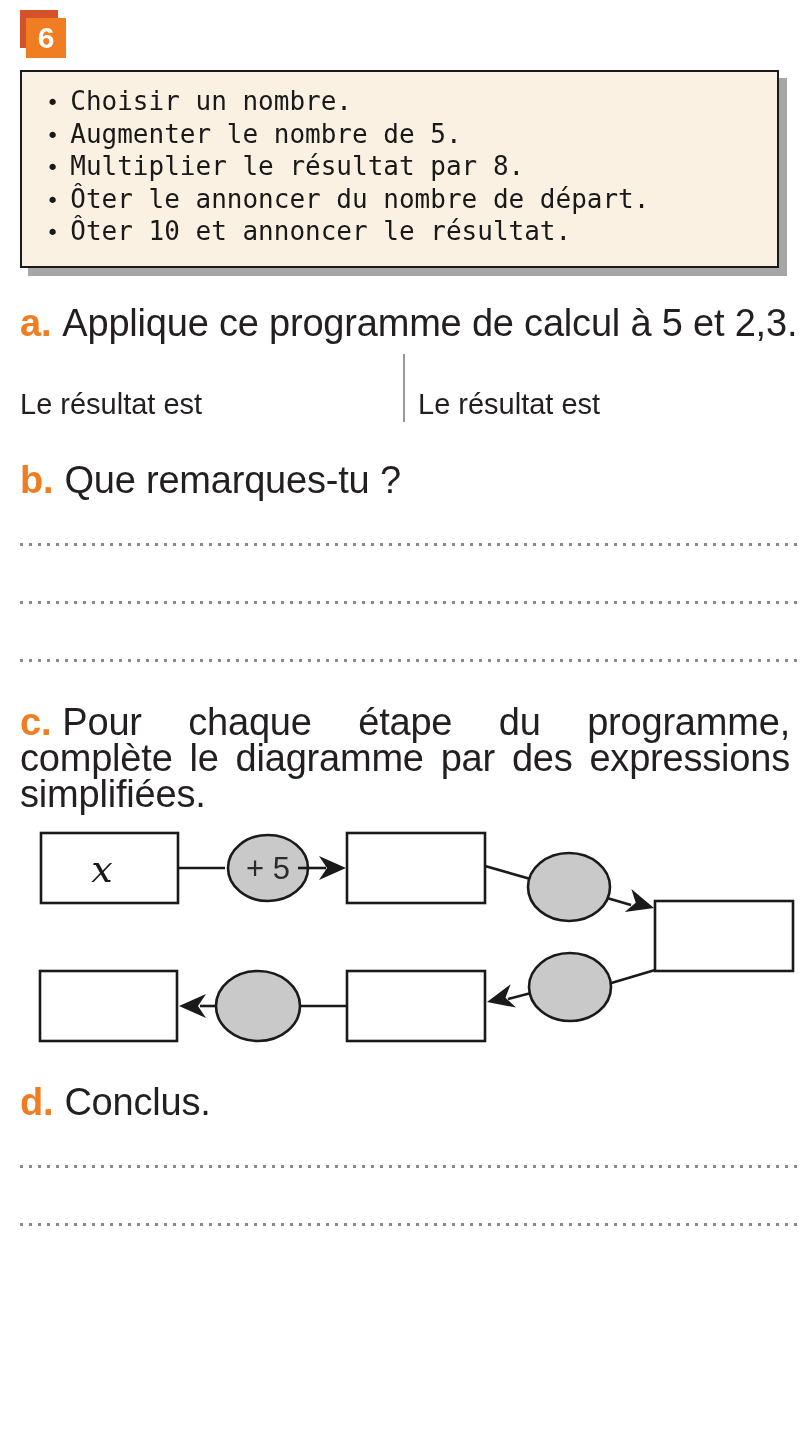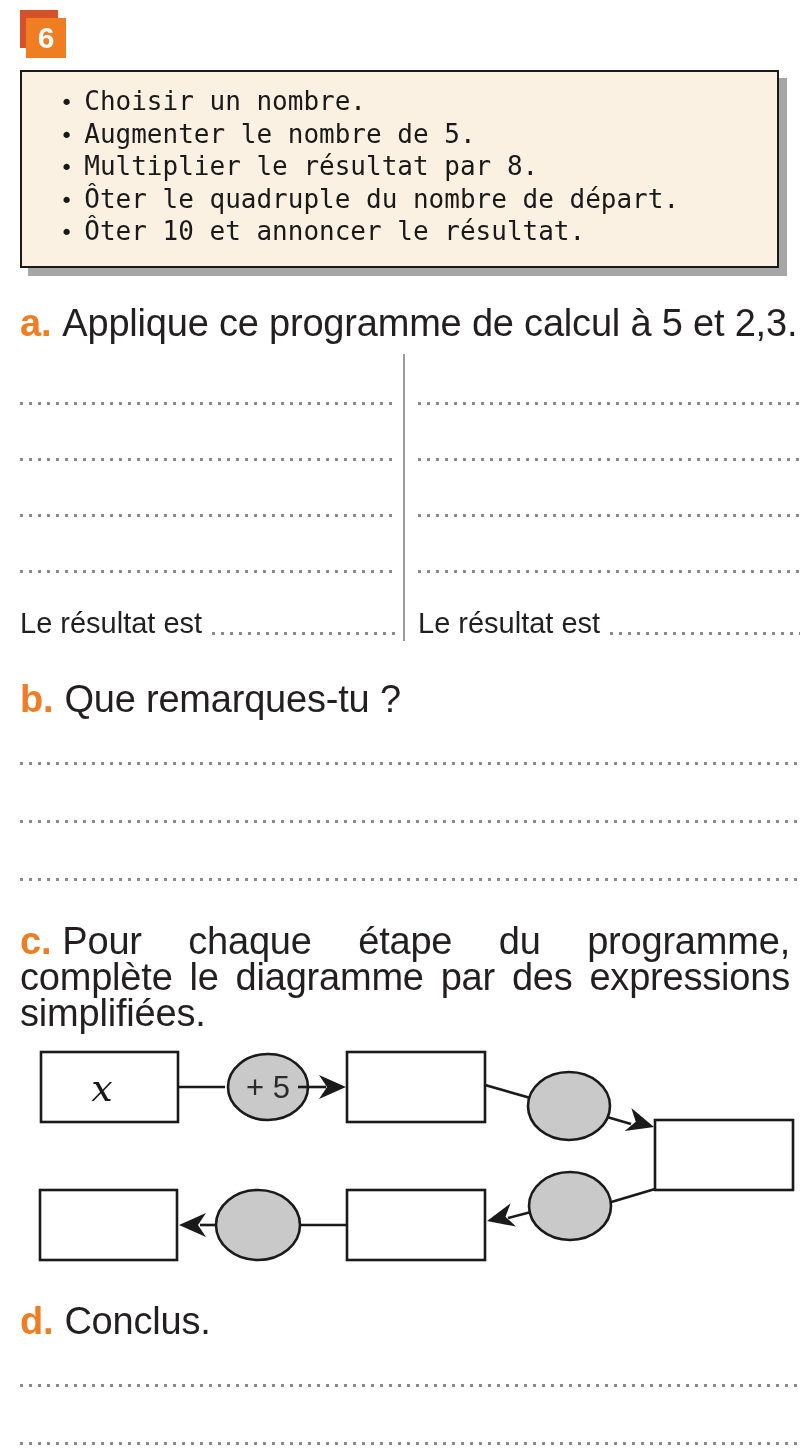--- a/index.html
+++ b/index.html
@@ -32,21 +32,21 @@
     display:flex; align-items:center; justify-content:center;
   }
   .ex-title{ font-size:30px; font-weight:normal; letter-spacing:-0.3px; }
 
   
   .program-box{
     margin-top:11px; margin-right:21px;
     background:var(--box-bg);
     border:2.5px solid var(--outline);
     box-shadow:8px 8px 0 var(--box-shadow);
-    padding:14px 18px 17px 38px;
+    padding:14px 18px 17px 24px;
   }
   .program-steps{ list-style:none; }
   .program-steps li{
     font-family:"DejaVu Sans Mono", monospace;
     font-size:26px; line-height:31.5px; color:#191919; white-space:nowrap;
   }
   .program-steps li::before{ content:"\2022"; margin-right:11px; font-size:22px; }
 
   
   .q-heading{ font-size:38px; line-height:36px; letter-spacing:-0.2px; }
@@ -59,21 +59,21 @@
   
   .dotted-line{
     height:3px;
     background:repeating-linear-gradient(to right, var(--dots) 0 3px, transparent 3px 9px);
   }
   .full .dotted-line{ margin-top:55px; }
   .full .dotted-line:first-child{ margin-top:45px; }
 
   
   .columns{ display:flex; margin-top:13px; }
-  .col{ display:flex; flex-direction:column; }
+  .col{ display:flex; flex-direction:row; }
   .col-left{ width:383px; padding-right:8px; }
   .col-right{ flex:1; padding-left:13px; }
   .col .dotted-line{ margin-top:53px; }
   .col .dotted-line:first-child{ margin-top:48px; }
   .divider{ width:2px; background:var(--divider); }
   .result-line{ display:flex; align-items:flex-end; margin-top:32px; font-size:29px; line-height:36px; }
   .result-line .dotted-fill{
     flex:1; height:3px; margin:0 0 6px 10px;
     background:repeating-linear-gradient(to right, var(--dots) 0 3px, transparent 3px 9px);
   }
@@ -97,21 +97,21 @@
       <span class="badge-back"></span>
       <span class="badge-front">6</span>
     </div>
   </header>
 
   <section class="program-box">
     <ul class="program-steps">
       <li>Choisir un nombre.</li>
       <li>Augmenter le nombre de 5.</li>
       <li>Multiplier le résultat par 8.</li>
-      <li>Ôter le quadruple du nombre de départ.</li>
+      <li>Ôter le annoncer du nombre de départ.</li>
       <li>Ôter 10 et annoncer le résultat.</li>
     </ul>
   </section>
 
   <p class="q-heading q-a"><span class="q-label">a.</span><span>Applique ce programme de calcul à 5 et 2,3.</span></p>
 
   <div class="columns">
     <div class="col col-left">
       <div class="dotted-line"></div>
       <div class="dotted-line"></div>

